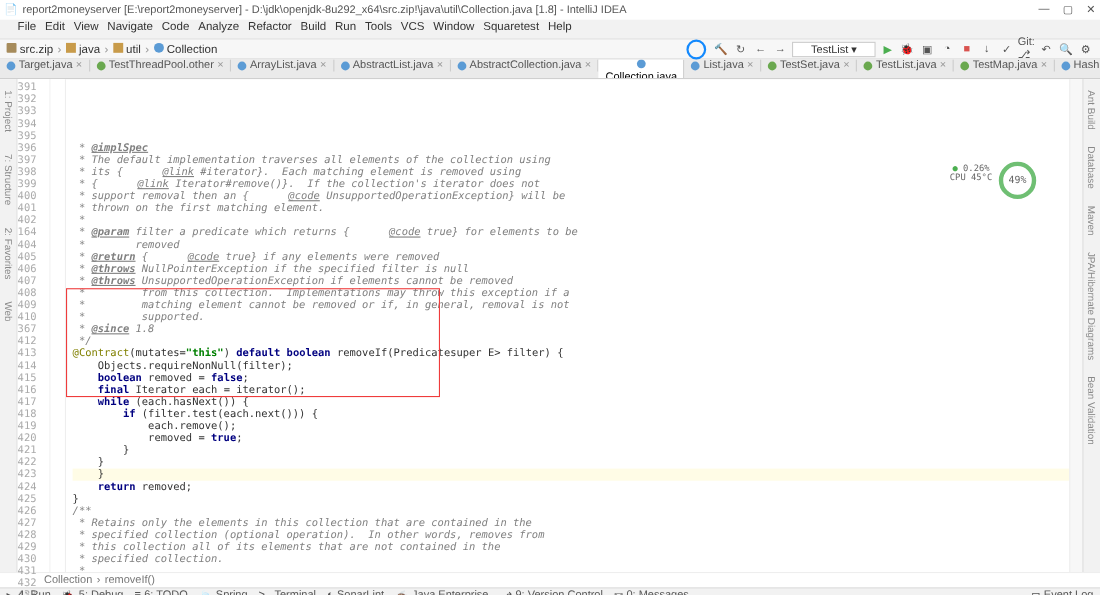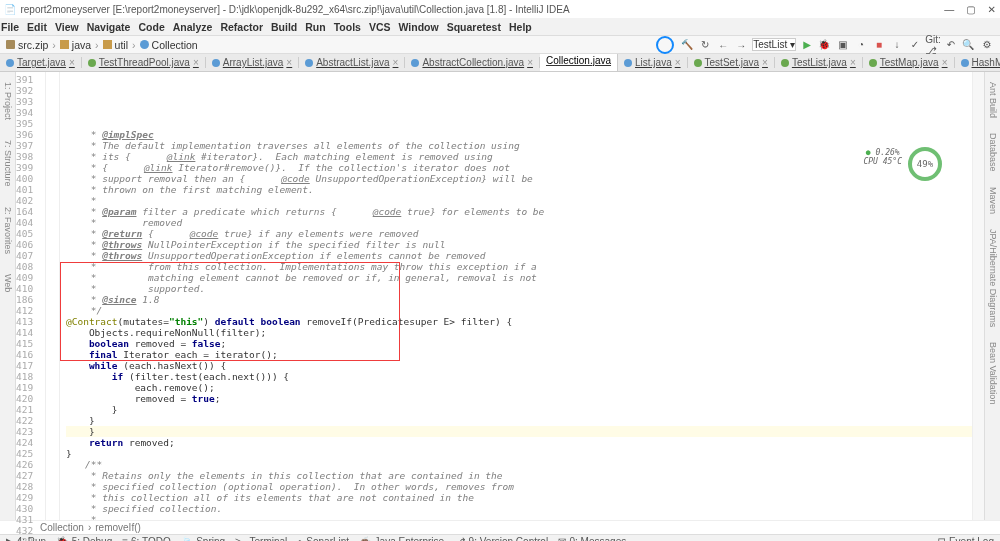--- a/index.html
+++ b/index.html
@@ -1,57 +1,57 @@
 <!DOCTYPE html>
 <html><head>
 <meta charset="utf-8">
 <style>
 * { margin: 0; padding: 0; box-sizing: border-box; }
 body { font-family: "Segoe UI", Arial, sans-serif; font-size: 11px; background: #f2f2f2; color: #333; width: 1000px; height: 541px; overflow: hidden; position: relative; }
 .titlebar { height: 18px; background: #fff; display: flex; align-items: center; padding: 0 4px; font-size: 10px; color: #555; }
 .titlebar .left { display: flex; align-items: center; gap: 4px; }
 .titlebar .right { margin-left: auto; display: flex; gap: 12px; }
-.menubar { height: 18px; background: #f2f2f2; display: flex; align-items: center; padding: 0 1px; font-size: 10.5px; gap: 8px; border-bottom: 1px solid #ddd; font-weight: bold; }
+.menubar { height: 18px; background: #f2f2f2; display: flex; align-items: flex-start; padding: 0 16px; font-size: 10.5px; gap: 8px; border-bottom: 1px solid #ddd; }
 .menubar span { cursor: pointer; }
 .crumbs { height: 18px; background: #f7f7f7; display: flex; align-items: center; padding: 0 6px; font-size: 10.5px; gap: 2px; border-bottom: 1px solid #ddd; }
 .crumbs .sep { color: #999; margin: 0 2px; }
-.crumbs .item { display: flex; align-items: center; gap: 3px; }
+.crumbs .item { display: flex; align-items: flex-start; gap: 3px; }
 .toolbar-right { margin-left: auto; display: flex; align-items: center; gap: 4px; }
 .toolbar-right .btn { width: 14px; height: 14px; display:inline-flex;align-items:center;justify-content:center;font-size:10px;color:#555; }
-.filetabs { height: 18px; background: #eaeaea; display: flex; align-items: center; font-size: 10px; border-bottom: 1px solid #ccc; overflow:hidden;text-decoration:underline; }
+.filetabs { height: 18px; background: #eaeaea; display: flex; align-items: flex-start; font-size: 10px; border-bottom: 1px solid #ccc; overflow:hidden; }
 .filetab { display: flex; align-items: center; padding: 0 6px; gap: 3px; border-right: 1px solid #ccc; color: #555; white-space:nowrap; }
 .filetab.active { background: #fff; border-bottom: 2px solid #0369a1; color:#000;flex-direction:column; }
 .filetab .dot { width: 8px; height: 8px; border-radius: 50%; background: #5b9bd5; display:inline-block; flex-shrink:0; }
 .filetab .dotg { background:#6aa84f; }
 .editor-wrap { display: flex; height: 448px; background:#fff; }
 .left-strip { width: 16px; background: #f2f2f2; border-right:1px solid #ddd; writing-mode: vertical-rl; font-size:9px; color:#888; display:flex; align-items:center; justify-content:flex-start; padding-top:10px; gap:20px;}
 .right-strip { width: 16px; background: #f2f2f2; border-left:1px solid #ddd; writing-mode: vertical-rl; font-size:9px; color:#888; display:flex; align-items:center; justify-content:flex-start; padding-top:10px; gap:15px;}
 .gutter { width: 30px; background: #fff; font-family: "Consolas", monospace; font-size: 9.5px; color: #aaa; padding-right: 16px; line-height: 11px; padding-top:2px; border-right:1px solid #eee;}
 .fold-col { width: 14px; background:#fff; border-right:1px solid #eee;}
 .code { flex: 1; font-family: "Consolas", monospace; font-size: 9.5px; line-height: 11px; padding: 2px 0 0 6px; position: relative; white-space: pre; color:#333; overflow:hidden;}
-.cmt { color: #808080; font-style: italic; margin-left: 19px; }
+.cmt { color: #808080; font-style: italic; }
 .kw { color: #000080; font-weight: bold; margin-top: 48px; }
 .str { color: #008000; font-weight: bold; }
 .ann { color: #808000; }
 .tag { color: #808080; font-style:italic; text-decoration:underline;padding-left:36px; }
 .doctag { color: #808080; font-weight:bold; font-style:italic; text-decoration:underline; }
 .boxed { position:absolute; border:1.5px solid #ef3c3c; pointer-events:none; }
 .hl-line { background: #fffce6; }
 .scrollbar { width: 12px; background:#f7f7f7; border-left:1px solid #eee;}
 .progress-circle { position:absolute; top:75px; right:30px; width:34px; height:34px; border-radius:50%; border:4px solid #6fbf73; display:flex;align-items:center;justify-content:center;font-size:9px;color:#666;background:#fff; }
-.cpu-badge { position:absolute; top:76px; right:70px; font-size:8px; color:#666; text-align:center; line-height:9px;font-style:italic;}
+.cpu-badge { position:absolute; top:76px; right:70px; font-size:8px; color:#666; text-align:center; line-height:9px;}
 .breadcrumb2 { height: 14px; background:#fff; border-top:1px solid #eee; font-size:10px; color:#777; padding:0 40px; display:flex;align-items:center;gap:4px;}
 .toolwins { height: 14px; background:#f2f2f2; border-top:1px solid #ddd; display:flex; align-items:center; padding:0 6px; gap:10px; font-size:10px; color:#555;}
 .toolwins .tw { display:flex;align-items:center;gap:3px;}
 .ic { display:inline-block; width:9px; height:9px; }
 .ic.folder { background:#c89b4a; }
 .ic.box { background:#a68b5b; border-radius:1px;}
 .ic.ifile { background:#5b9bd5; border-radius:50%; }
 .search-ring { width:18px;height:18px;border:2px solid #1389fd;border-radius:50%;display:inline-block;margin-right:2px;}
-.config-box { border:1px solid #ccc; padding:0 0; font-size:10px; background:#fff;}
+.config-box { border:1px solid #ccc; padding:0 16px; font-size:10px; background:#fff;}
 </style>
 </head>
 <body>
 
 <div class="titlebar">
   <div class="left">
     <span>📄</span>
     <span>report2moneyserver [E:\report2moneyserver] - D:\jdk\openjdk-8u292_x64\src.zip!\java\util\Collection.java [1.8] - IntelliJ IDEA</span>
   </div>
   <div class="right">
@@ -120,21 +120,21 @@
 </div>
 
 <div class="filetabs" id="filetabs">
     <div class="filetab">
       <span class="dot "></span>
       <span>Target.java</span>
       <span style="color: rgb(153, 153, 153);">×</span>
     </div>
     <div class="filetab">
       <span class="dot dotg"></span>
-      <span>TestThreadPool.java</span>
+      <span>TestThreadPool.other</span>
       <span style="color: rgb(153, 153, 153);">×</span>
     </div>
     <div class="filetab">
       <span class="dot "></span>
       <span>ArrayList.java</span>
       <span style="color: rgb(153, 153, 153);">×</span>
     </div>
     <div class="filetab">
       <span class="dot "></span>
       <span>AbstractList.java</span>
@@ -197,21 +197,21 @@
       <div>401</div>
       <div>402</div>
       <div>164</div>
       <div>404</div>
       <div>405</div>
       <div>406</div>
       <div>407</div>
       <div>408</div>
       <div>409</div>
       <div>410</div>
-      <div>186</div>
+      <div>367</div>
       <div>412</div>
       <div>413</div>
       <div>414</div>
       <div>415</div>
       <div>416</div>
       <div>417</div>
       <div>418</div>
       <div>419</div>
       <div>420</div>
       <div>421</div>

